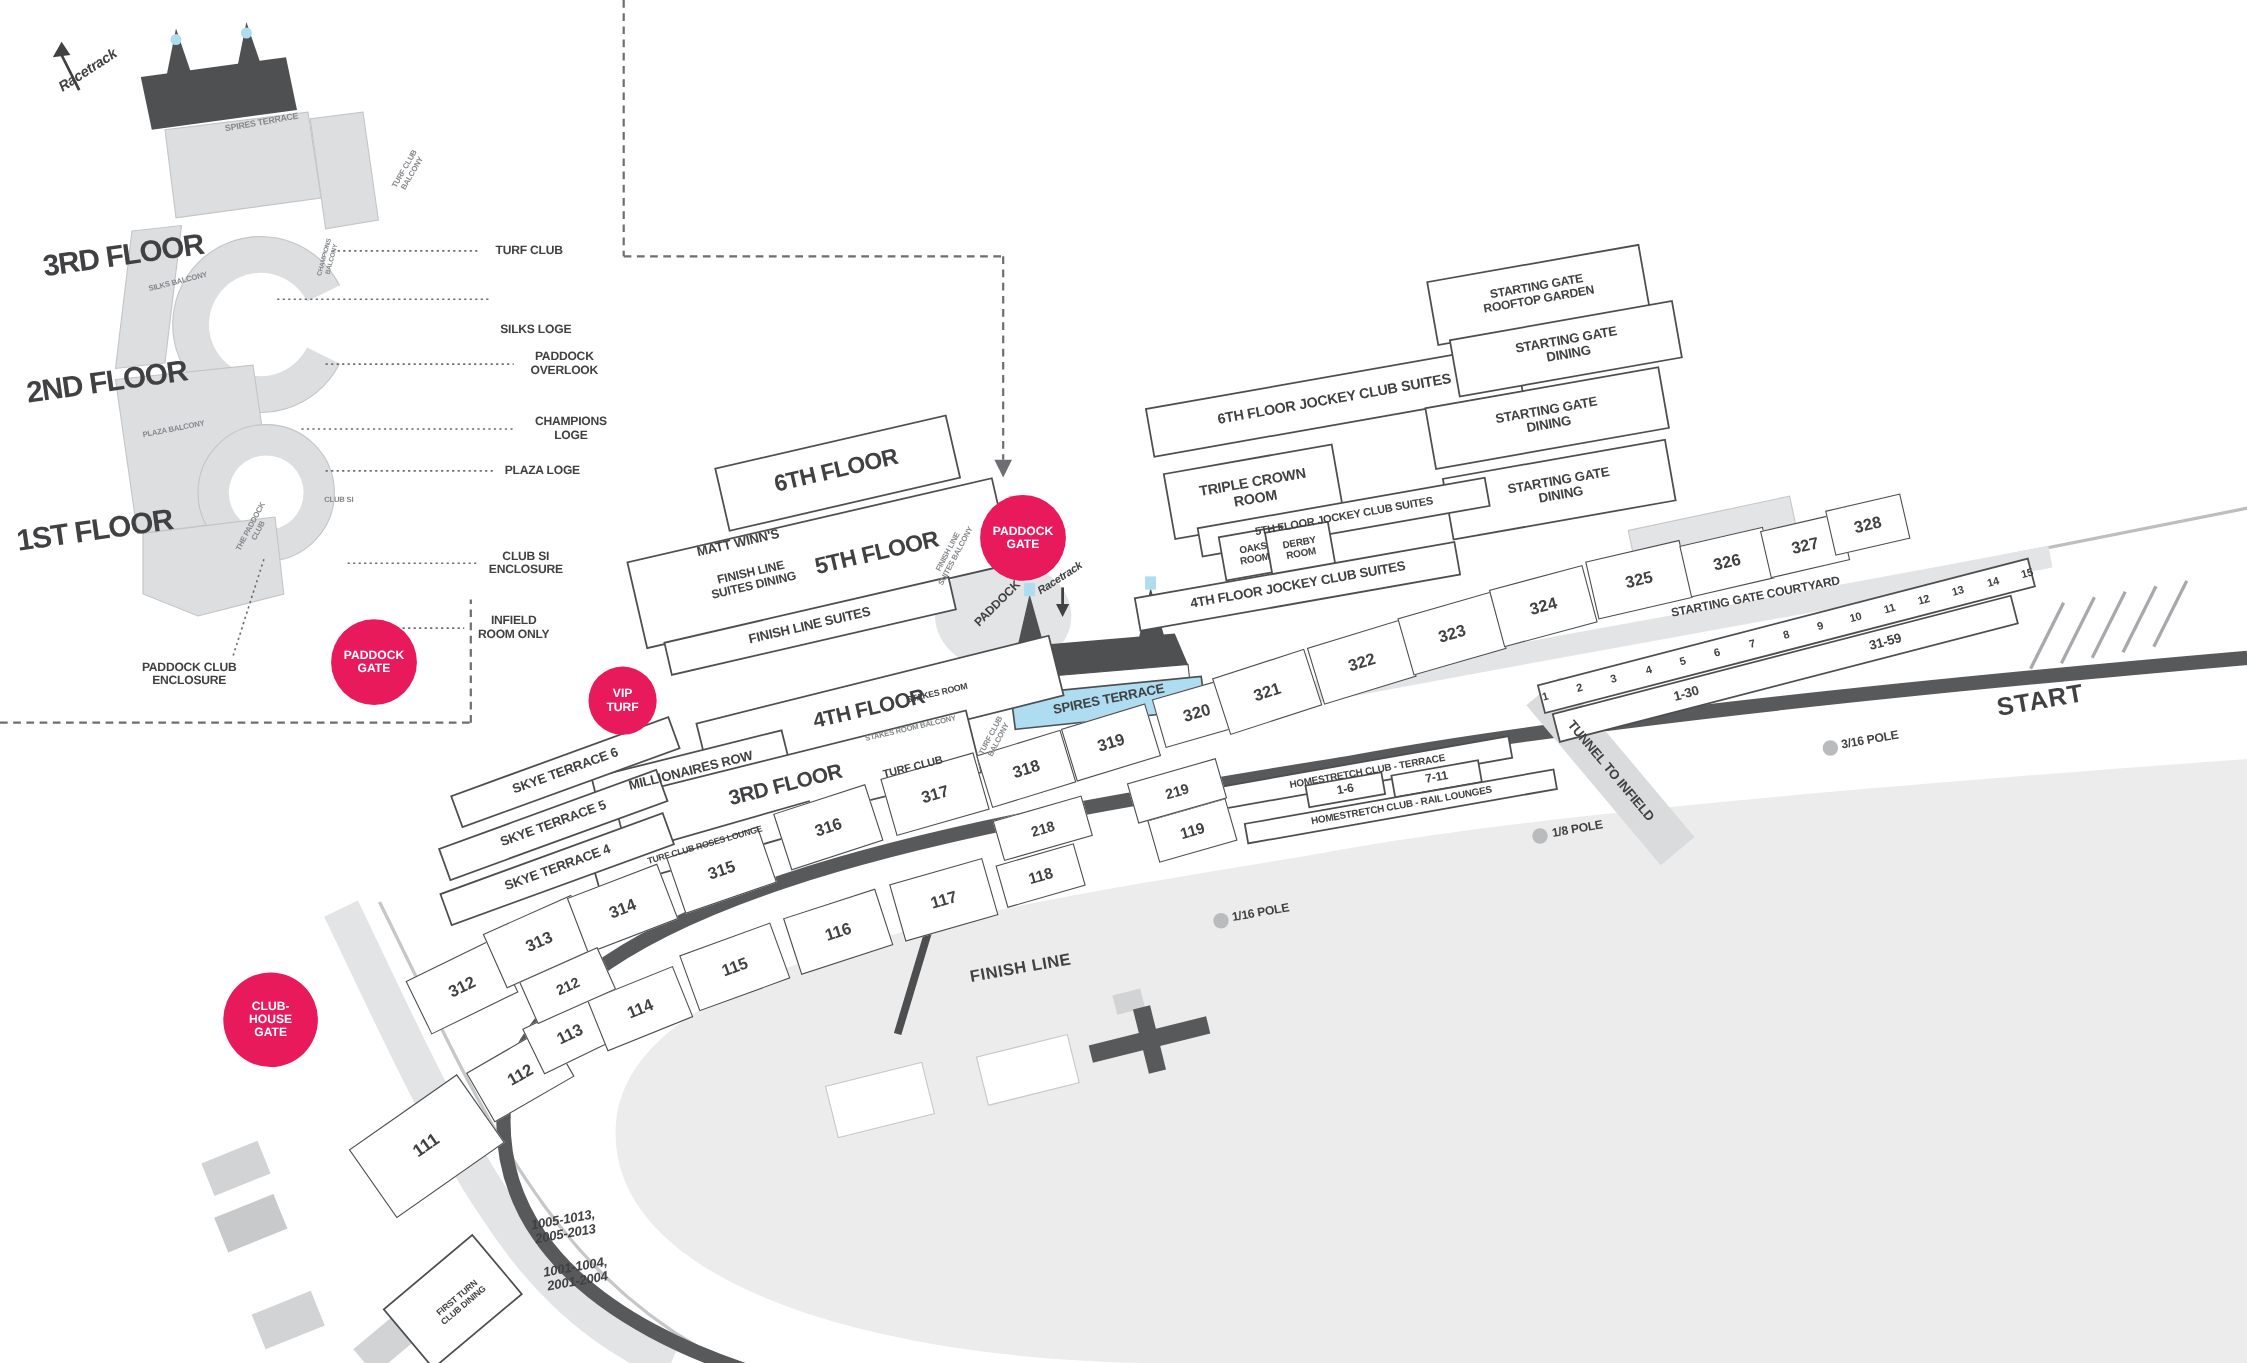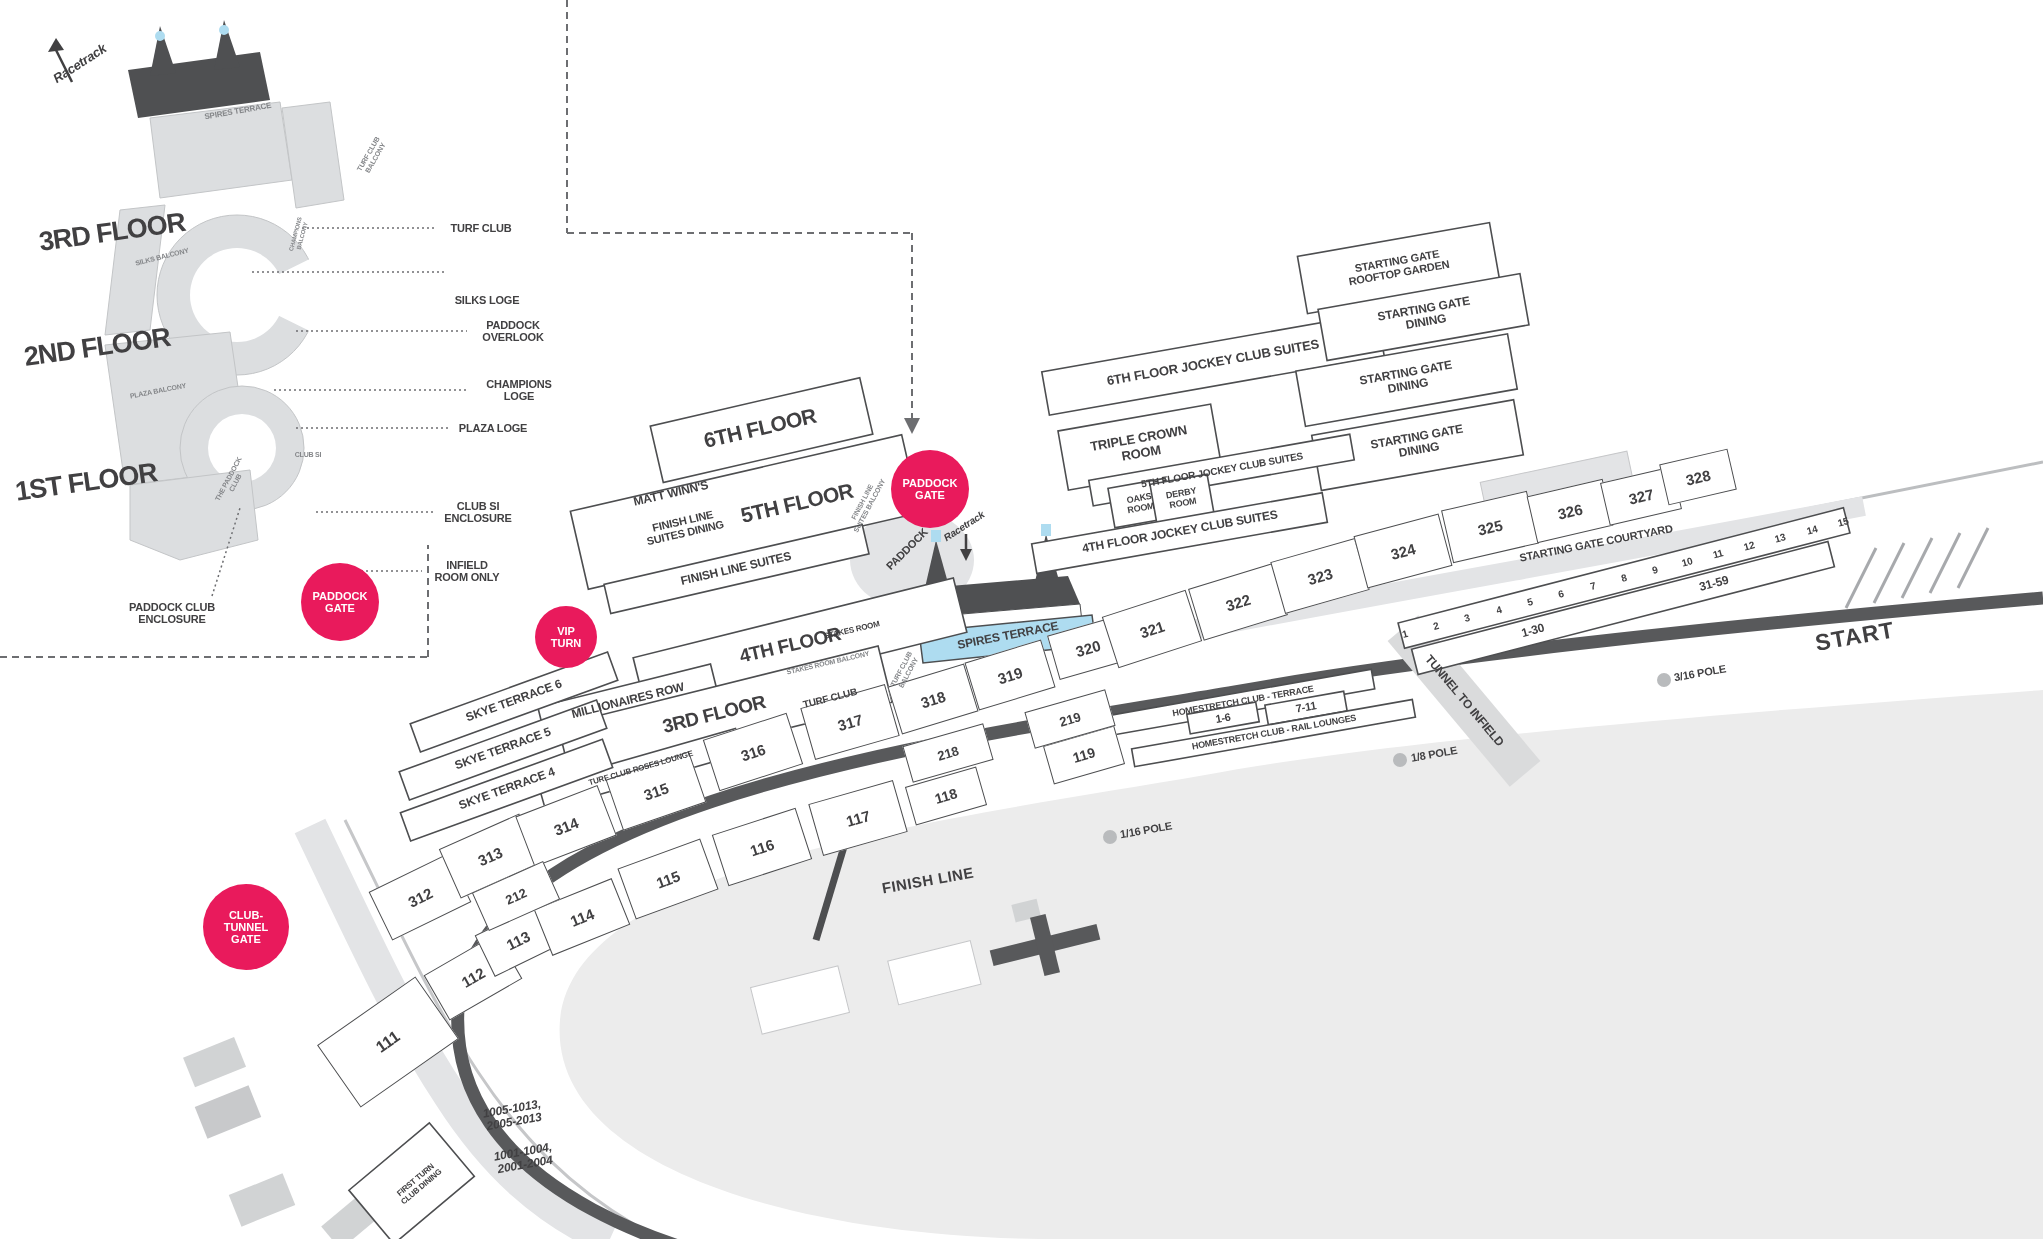--- a/index.html
+++ b/index.html
@@ -304,17 +304,17 @@
     <div class="sec" style="left: 946px; top: 796px; width: 74px; height: 40px; font-size: 14px; transform: translate(-50%, -50%) rotate(-16deg);">118</div>
     <div class="sec" style="left: 1084px; top: 755px; width: 74px; height: 40px; font-size: 14px; transform: translate(-50%, -50%) rotate(-16deg);">119</div>
     <div class="sec" style="left: 516px; top: 896px; width: 78px; height: 42px; font-size: 13px; transform: translate(-50%, -50%) rotate(-24deg);">212</div>
     <div class="sec" style="left: 948px; top: 753px; width: 84px; height: 38px; font-size: 13px; transform: translate(-50%, -50%) rotate(-16deg);">218</div>
     <div class="sec" style="left: 1070px; top: 719px; width: 84px; height: 38px; font-size: 13px; transform: translate(-50%, -50%) rotate(-16deg);">219</div>
     <div class="gate" style="left: 340px; top: 602px; height: 78px; width: 78px; font-size: 11px;">PADDOCK
 GATE</div>
     <div class="gate" style="left: 930px; top: 489px; height: 78px; width: 78px; font-size: 11px;">PADDOCK
 GATE</div>
     <div class="gate" style="left: 566px; top: 637px; height: 62px; width: 62px; font-size: 11px;">VIP
-TURN</div>
+TURF</div>
     <div class="gate" style="left: 246px; top: 927px; height: 86px; width: 86px; font-size: 11px;">CLUB-
-TUNNEL
+HOUSE
 GATE</div>
   </div>
 
 </body></html>

